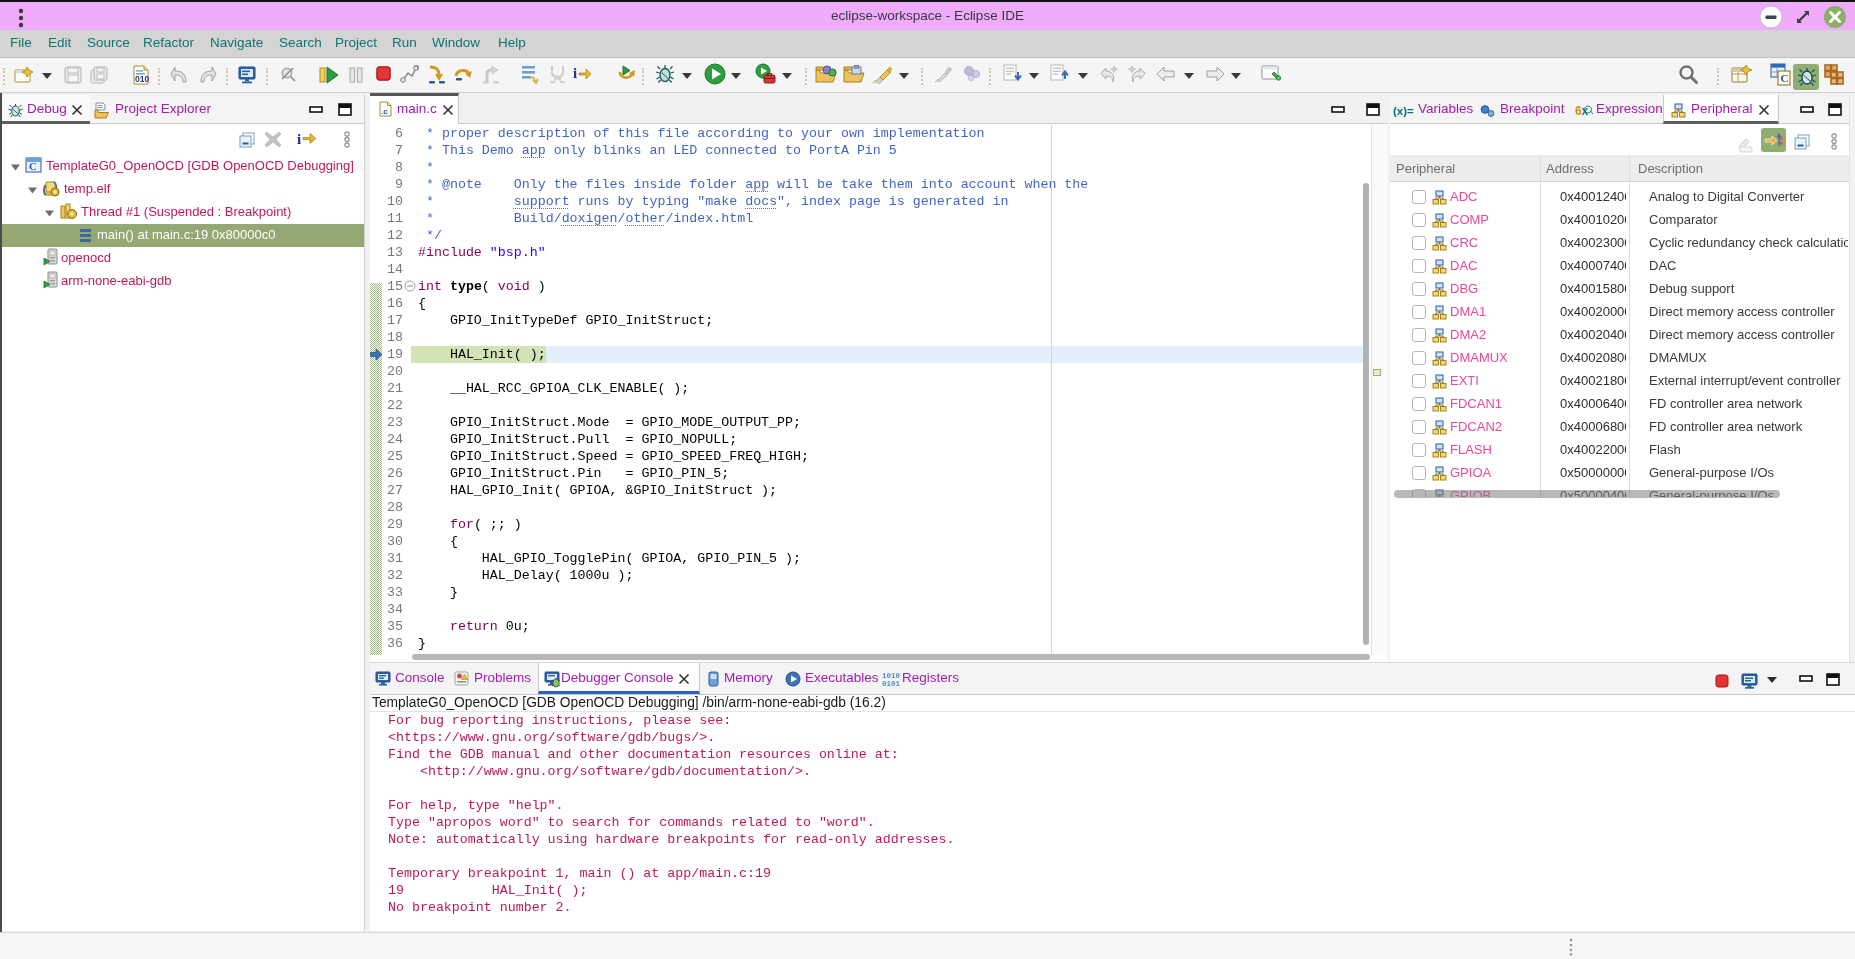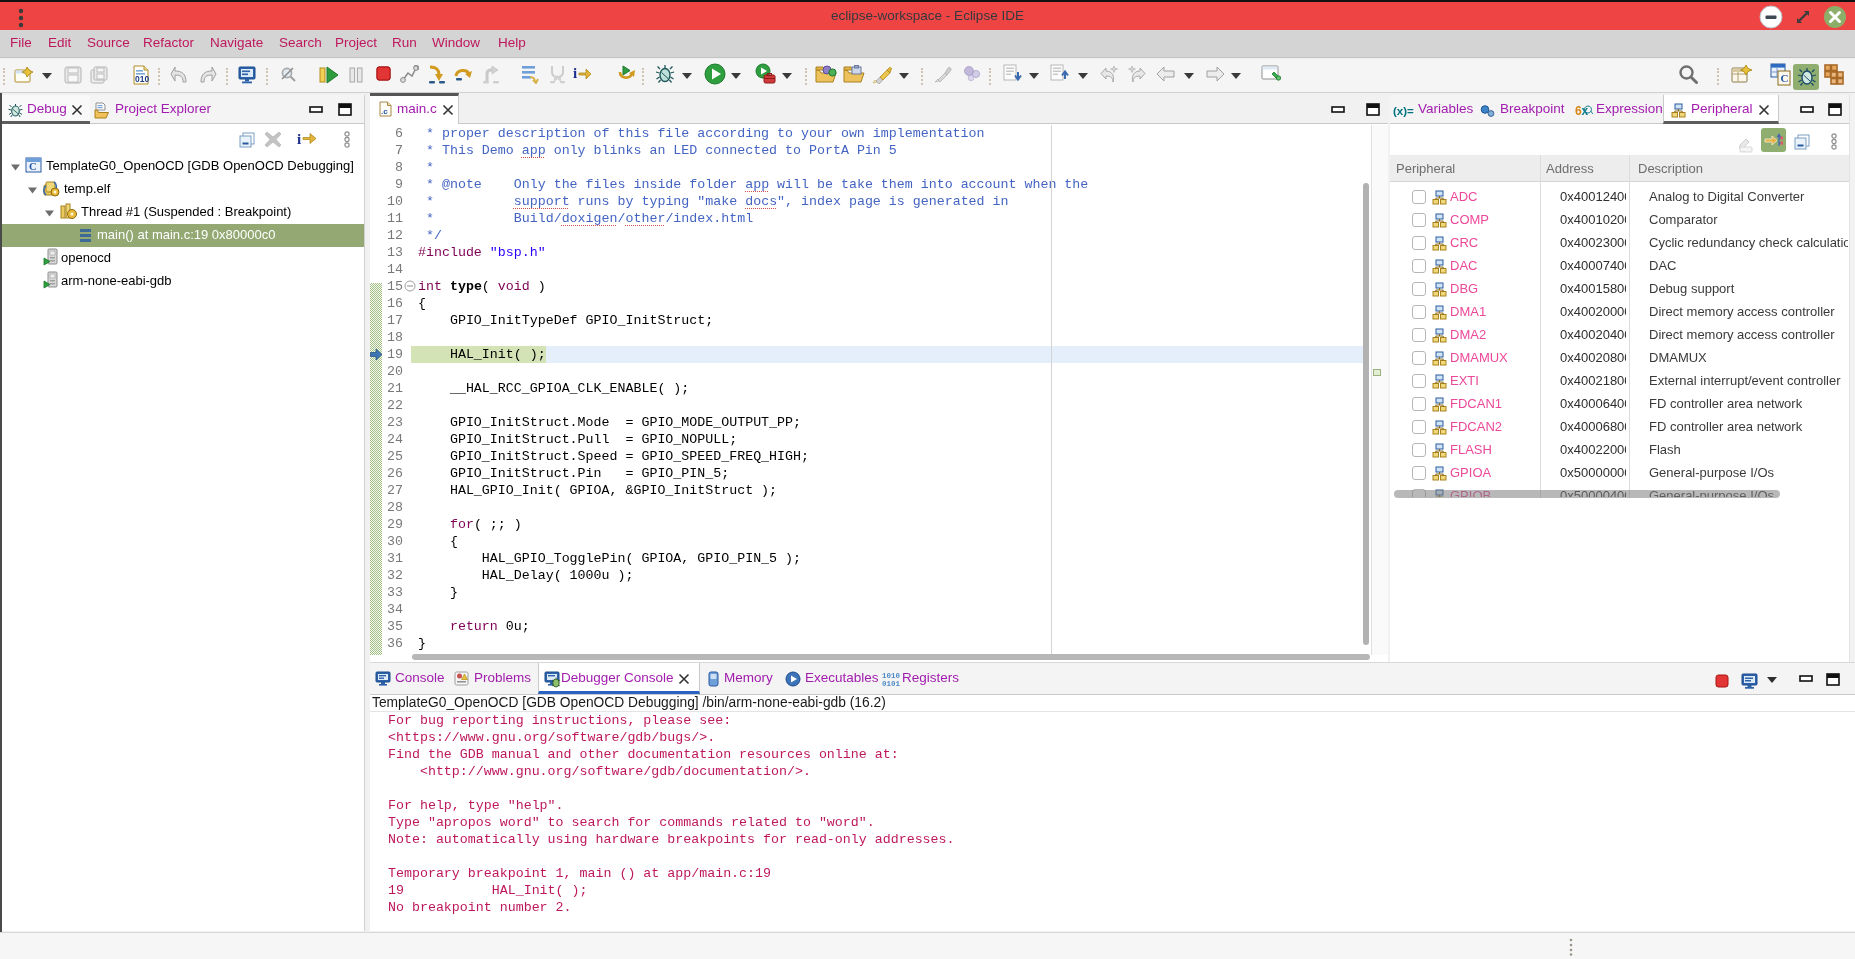--- a/index.html
+++ b/index.html
@@ -1,34 +1,34 @@
 <!DOCTYPE html>
 <html><head>
 <meta charset="utf-8">
 <style>
 *{margin:0;padding:0;box-sizing:border-box}
 html,body{width:1855px;height:959px;overflow:hidden;background:#f1f1f1;
   font-family:"Liberation Sans",sans-serif;}
 .abs{position:absolute}
-#titlebar{position:absolute;left:0;top:0;width:1855px;height:30px;background:#ef4444;border-top:2px solid #111}
+#titlebar{position:absolute;left:0;top:0;width:1855px;height:30px;background:#f0abfc;border-top:2px solid #111}
 #menubar{position:absolute;left:0;top:30px;width:1855px;height:28px;background:#d4d4d4;border-bottom:1px solid #c2c2c2}
-.menuitem{position:absolute;top:5px;font-size:13.5px;color:#be185d}
+.menuitem{position:absolute;top:5px;font-size:13.5px;color:#0f766e}
 #toolbar{position:absolute;left:0;top:59px;width:1855px;height:34px;background:#f5f5f5;border-bottom:1px solid #d0d0d0}
 .ic{position:absolute}
 .caret{position:absolute;width:0;height:0;border-left:5px solid transparent;border-right:5px solid transparent;border-top:6px solid #3a3a3a}
 .tsep{position:absolute;top:9px;height:17px;width:0;border-left:2px dotted #cfc5b2}
 .tabtxt{font-size:13.5px;color:#a21caf;white-space:nowrap}
 .panel{position:absolute;background:#fff}
 .tabbar{position:absolute;left:0;top:0;right:0;height:29px;background:#f4f4f4;border-bottom:1px solid #c9c9c9}
 pre,.mono{font-family:"Liberation Mono",monospace;}
 .kw{color:#7f0055;font-weight:normal}
 .cm{color:#4464c4}
 .st{color:#2a00ff}
 .cm u{text-decoration:underline dotted #cf5050;text-decoration-thickness:1px;text-underline-offset:2.5px}
-.treetxt{font-size:13px;color:#000000;white-space:nowrap;position:absolute}
+.treetxt{font-size:13px;color:#be185d;white-space:nowrap;position:absolute}
 .hdrcell{position:absolute;top:3px;font-size:13px;color:#6e6e6e}
 .prow{position:absolute;left:0;width:465px;height:23px}
 .prow .nm{position:absolute;left:60px;top:3px;font-size:13px;color:#ec4899;white-space:nowrap}
 .prow .ad{position:absolute;left:170px;top:3px;width:66px;overflow:hidden;font-size:13px;color:#2e2e2e;white-space:nowrap}
 .prow .de{position:absolute;left:259px;top:3px;width:199px;overflow:hidden;font-size:13px;color:#3a3a3a;white-space:nowrap}
 .cb{position:absolute;left:22px;top:4px;width:14px;height:14px;background:#fff;border:1px solid #b6b6b6;border-radius:3px}
 .pic{position:absolute;left:42px;top:4px}
 </style>
 </head>
 <body>

